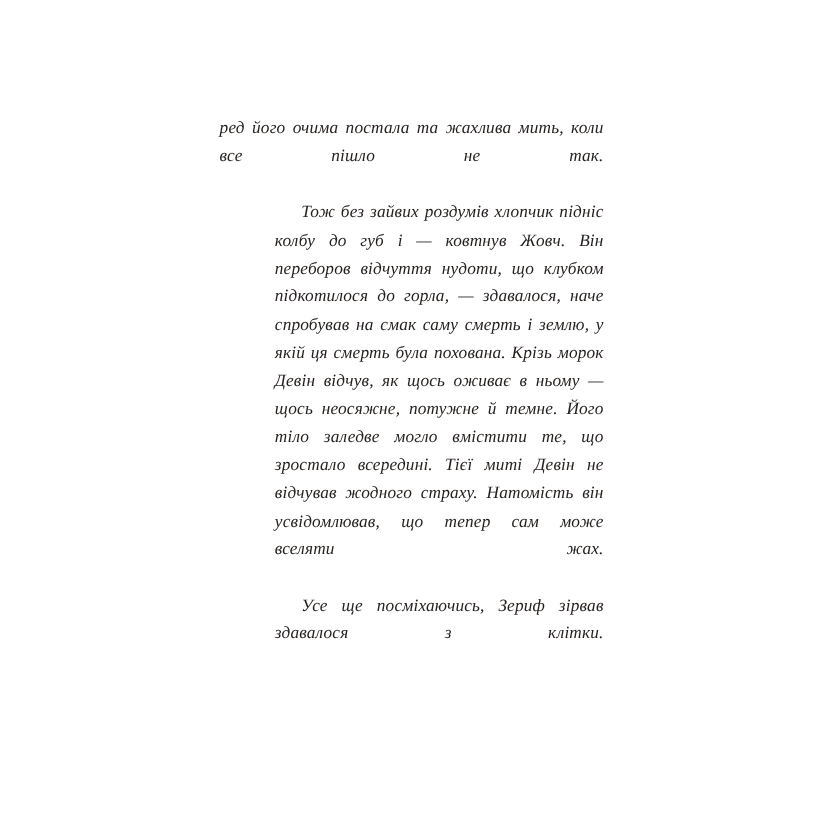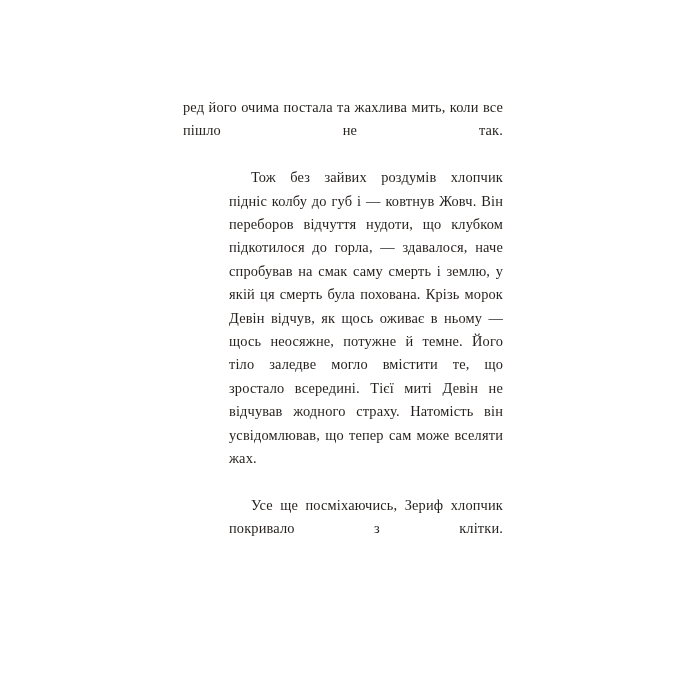--- a/index.html
+++ b/index.html
@@ -29,20 +29,21 @@
   .para {
     margin: 0;
     font-size: 14.4px;
     line-height: 23.4px;
     color: #241f1c;
     text-align: justify;
     text-justify: inter-word;
     letter-spacing: 0.15px;
     word-spacing: 0.4px;
     hyphens: manual;
+    font-style: italic;
   }
   .para.indent {
     text-indent: 22px;
     margin-left: 46px;
   }
   .para + .para {
     margin-top: 0;
   }
   
   .para:after {
@@ -51,15 +52,15 @@
     width: 100%;
   }
 </style>
 </head>
 <body>
 
 <div class="page">
   <div class="text-column">
     <p class="para">ред його очима постала та жахлива мить, коли все пішло не так.</p>
     <p class="para indent">Тож без зайвих роздумів хлопчик підніс колбу до губ і — ковтнув Жовч. Він переборов відчуття нудоти, що клубком підкотилося до горла, — здавалося, наче спробував на смак саму смерть і землю, у якій ця смерть була похована. Крізь морок Девін відчув, як щось оживає в ньому — щось неосяжне, потужне й темне. Його тіло заледве могло вмістити те, що зростало всередині. Тієї миті Девін не відчував жодного страху. Натомість він усвідомлював, що тепер сам може вселяти жах.</p>
-    <p class="para indent">Усе ще посміхаючись, Зериф хлопчик покривало з клітки.</p>
+    <p class="para indent">Усе ще посміхаючись, Зериф зірвав здавалося з клітки.</p>
   </div>
 </div>
 
 </body></html>

